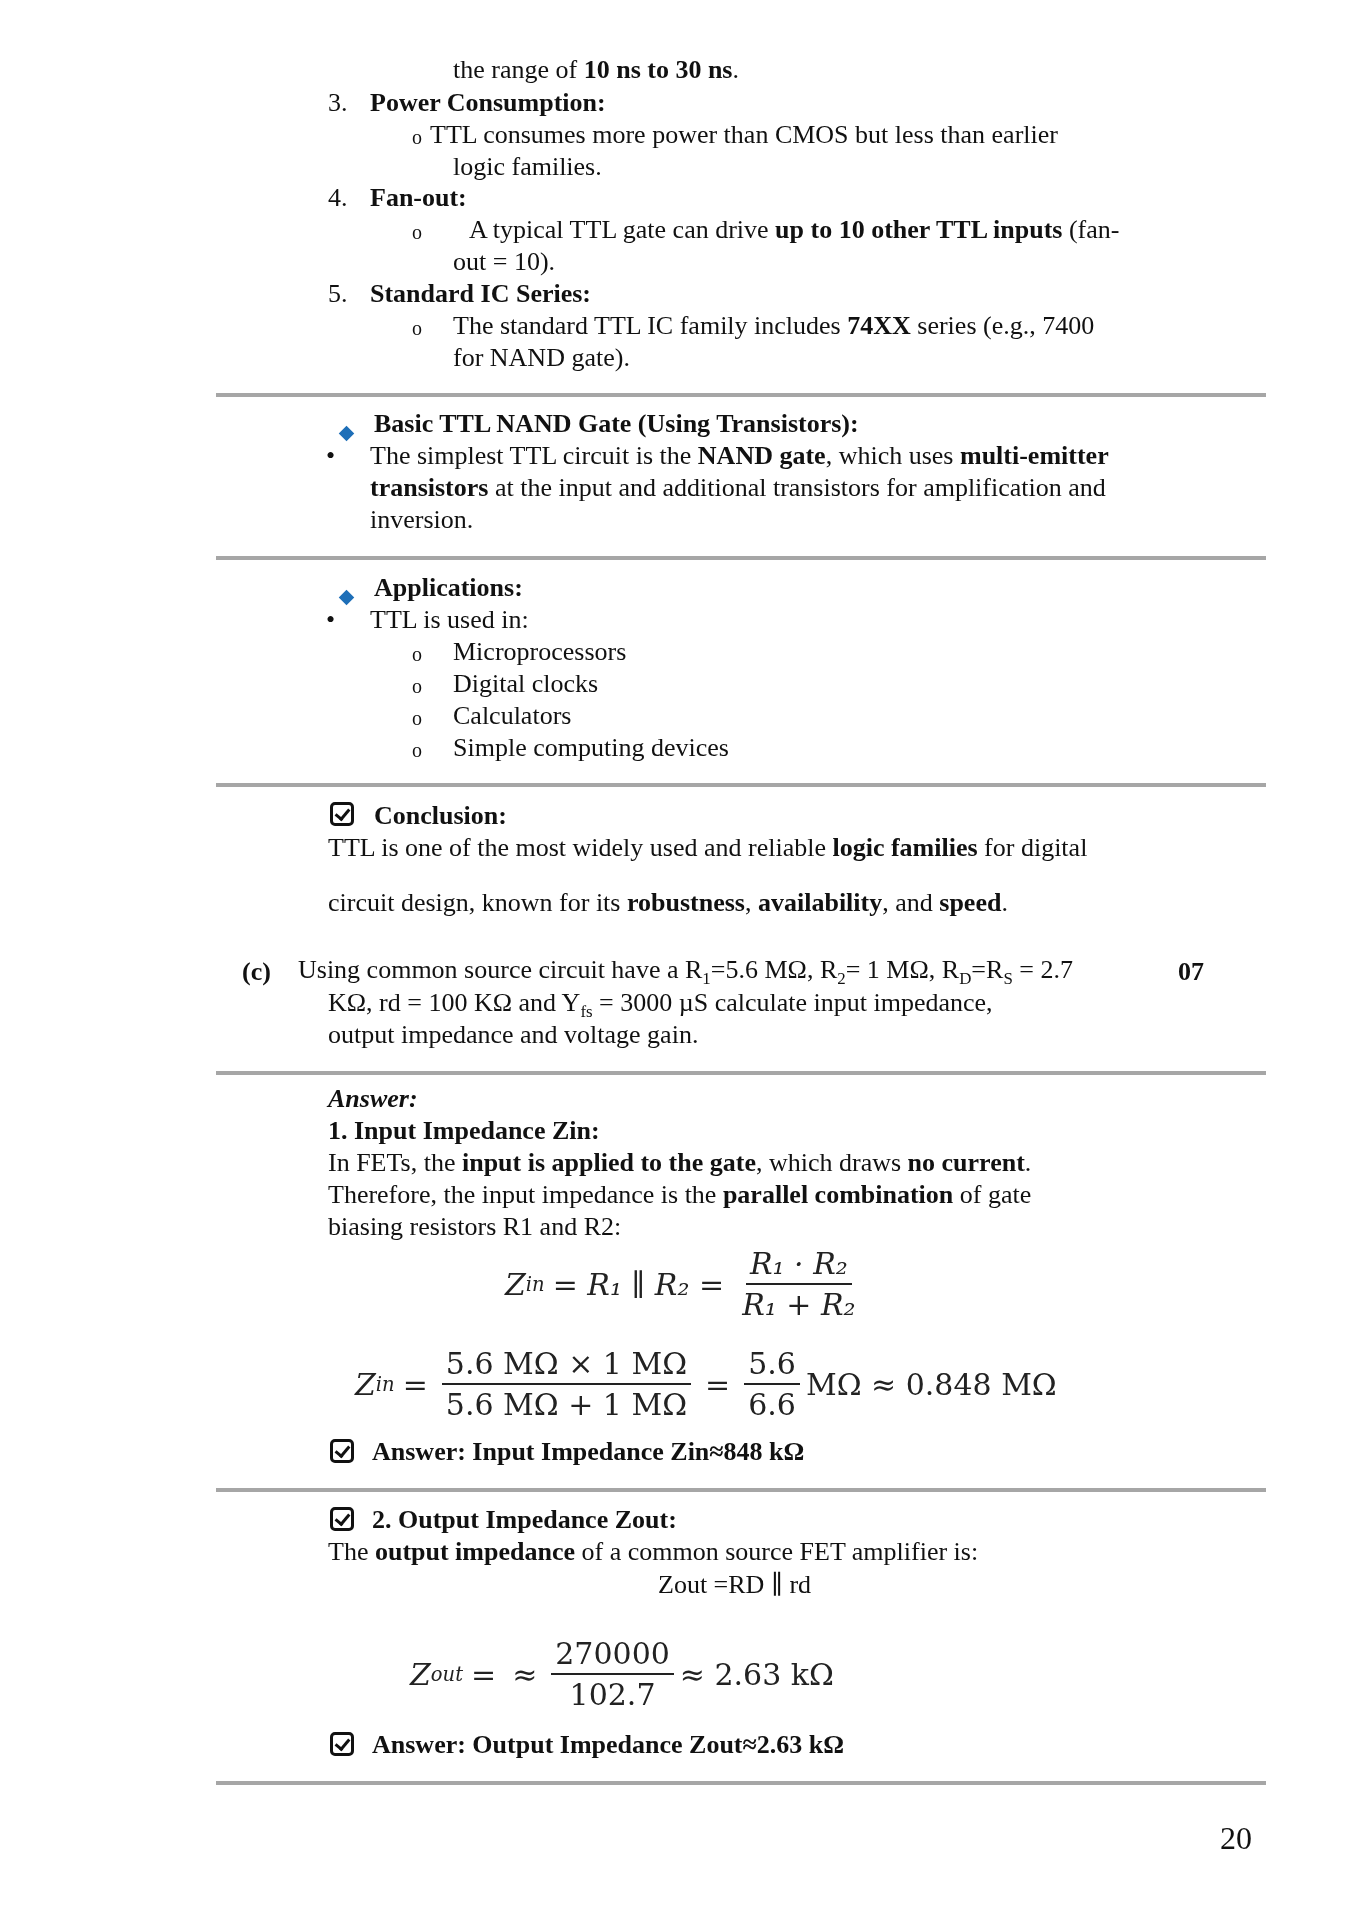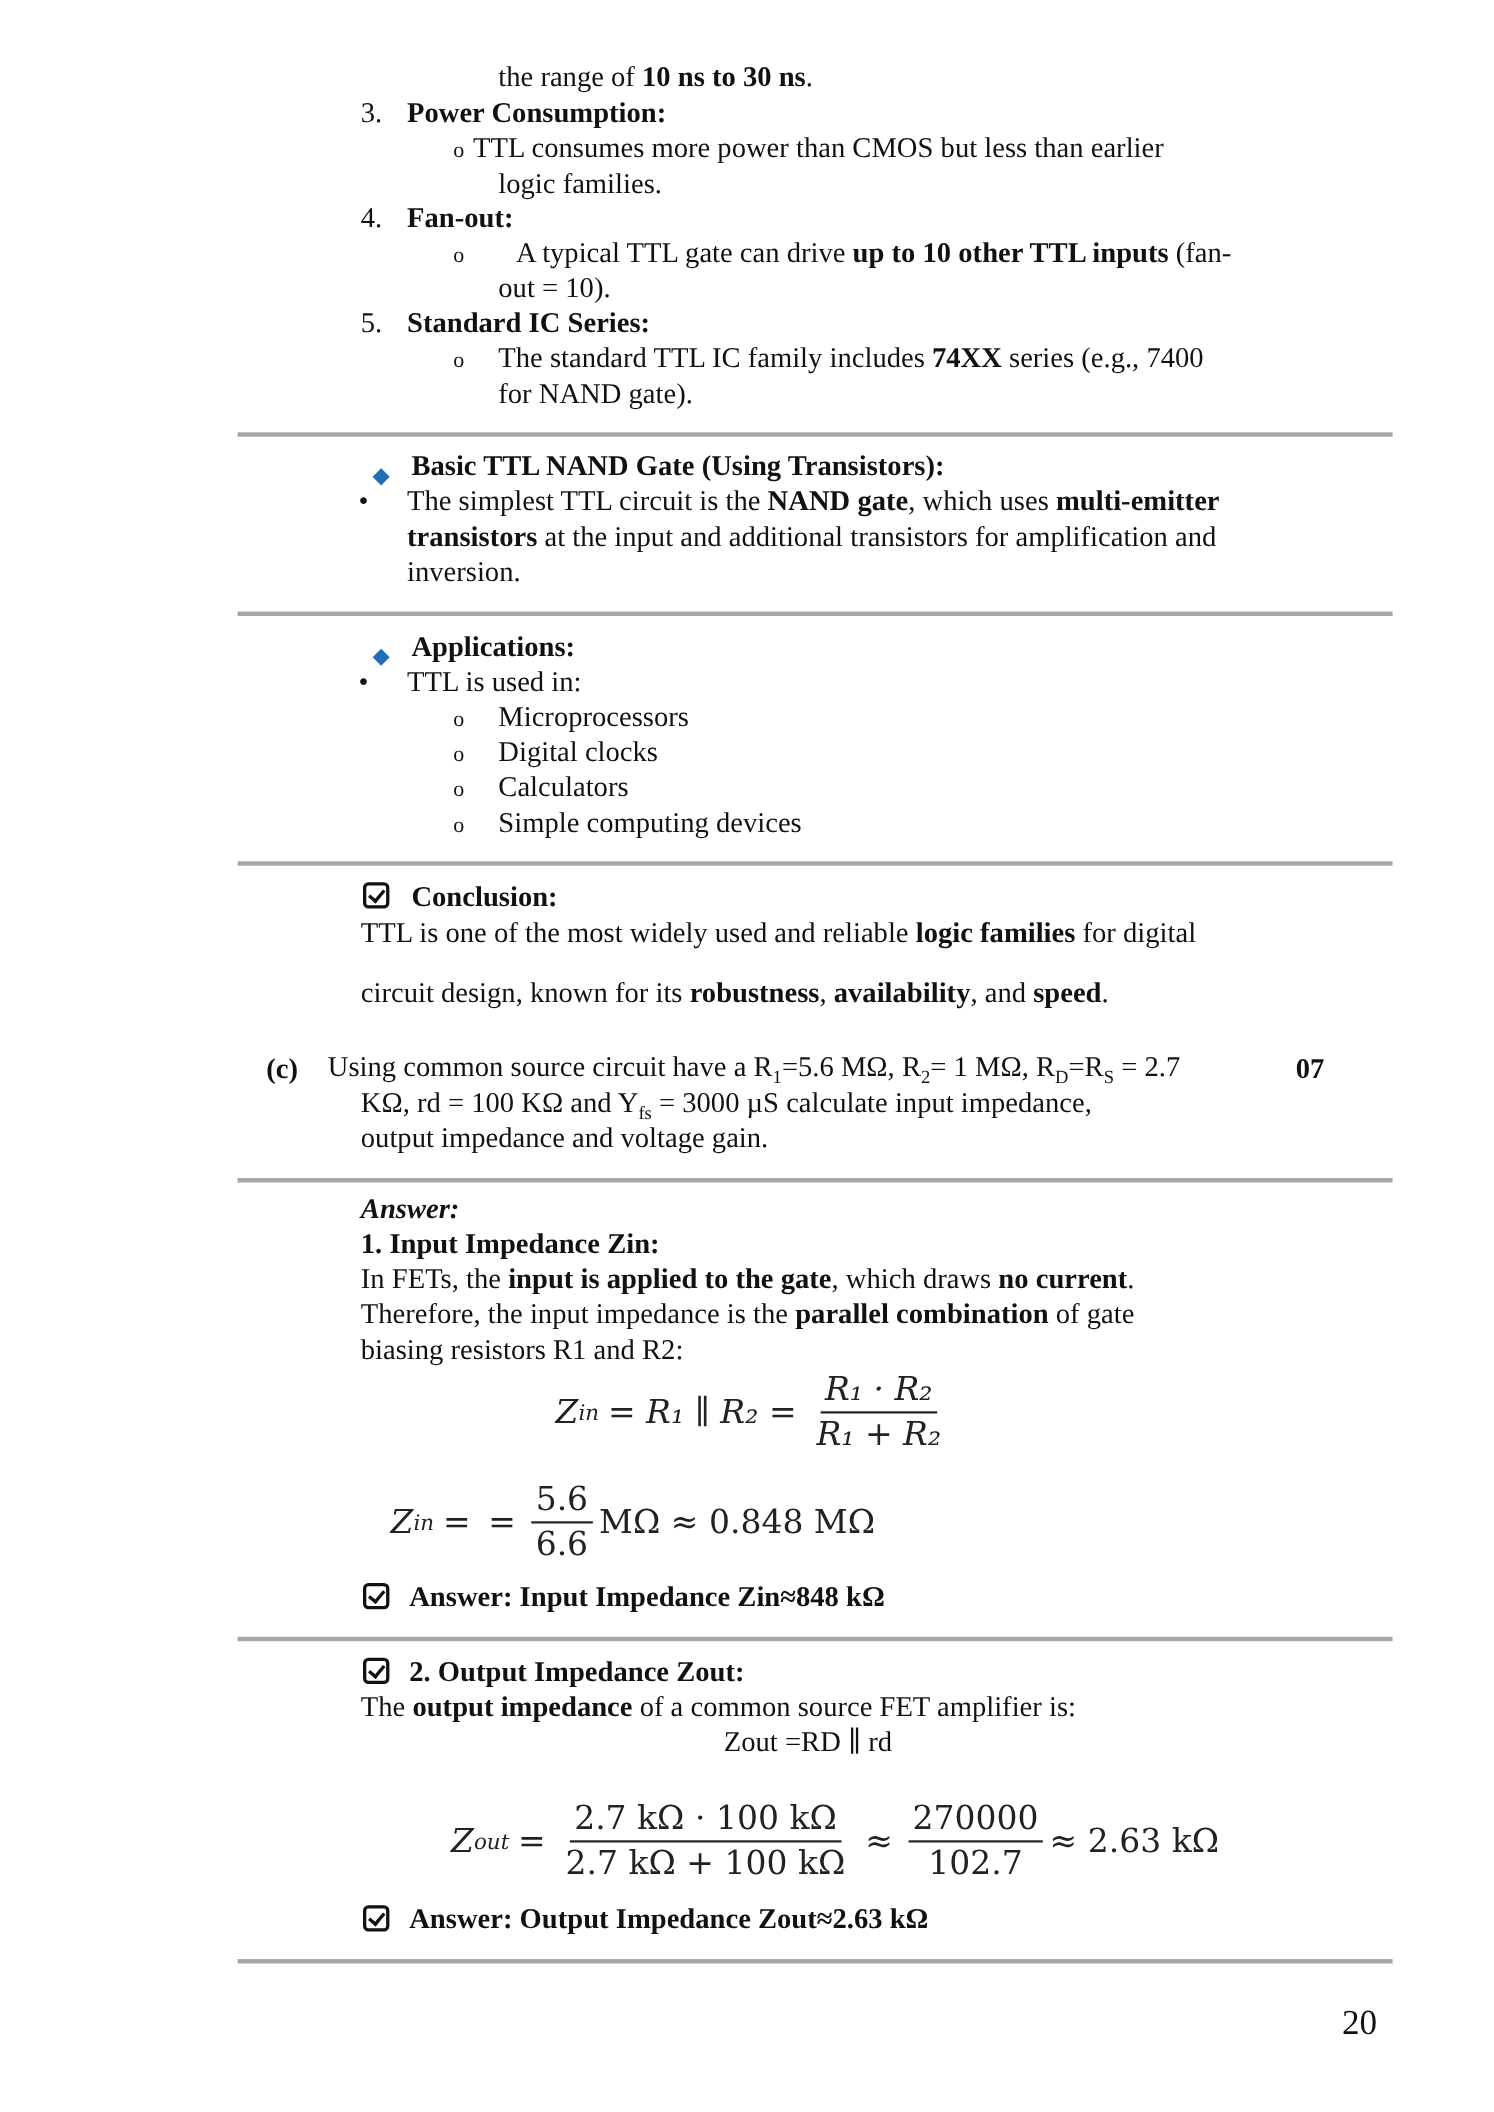--- a/index.html
+++ b/index.html
@@ -116,20 +116,24 @@
   <span class="frac">
       <span class="num mi">R₁ · R₂</span>
       <span class="den mi">R₁ + R₂</span>
     </span>
 </div>
 
 <div class="abs math" style="left:355px;top:1346px;font-size:30px;display:flex;align-items:center;">
   <span class="mi">Z</span>
     <sub class="mi">in</sub>
   <span style="margin:0 8px;">=</span>
+  <span class="frac">
+      <span class="num">5.6 MΩ × 1 MΩ</span>
+      <span class="den">5.6 MΩ + 1 MΩ</span>
+    </span>
   <span style="margin:0 8px;">=</span>
   <span class="frac">
       <span class="num">5.6</span>
       <span class="den">6.6</span>
     </span>
   <span>MΩ ≈ 0.848 MΩ</span>
 </div>
 
 <div class="abs" style="left:330px;top:1437px;"><span class="chk"></span></div>
 <div class="abs b" style="left:372px;top:1437px;">Answer: Input Impedance Zin≈848 kΩ</div>
@@ -140,24 +144,20 @@
 <div class="abs b" style="left:372px;top:1505px;">2. Output Impedance Zout:</div>
 <div class="abs" style="left:328px;top:1537px;">
   <span>The </span><b>output impedance</b><span> of a common source FET amplifier is:</span>
 </div>
 <div class="abs" style="left:658px;top:1569px;">Zout =RD ∥ rd</div>
 
 <div class="abs math" style="left:410px;top:1636px;font-size:30px;display:flex;align-items:center;">
   <span class="mi">Z</span>
     <sub class="mi">out</sub>
   <span style="margin:0 8px;">=</span>
-  <span class="frac">
-      <span class="num">2.7 kΩ · 100 kΩ</span>
-      <span class="den">2.7 kΩ + 100 kΩ</span>
-    </span>
   <span style="margin:0 8px;">≈</span>
   <span class="frac">
       <span class="num">270000</span>
       <span class="den">102.7</span>
     </span>
   <span>≈ 2.63 kΩ</span>
 </div>
 
 <div class="abs" style="left:330px;top:1730px;"><span class="chk"></span></div>
 <div class="abs b" style="left:372px;top:1730px;">Answer: Output Impedance Zout≈2.63 kΩ</div>

